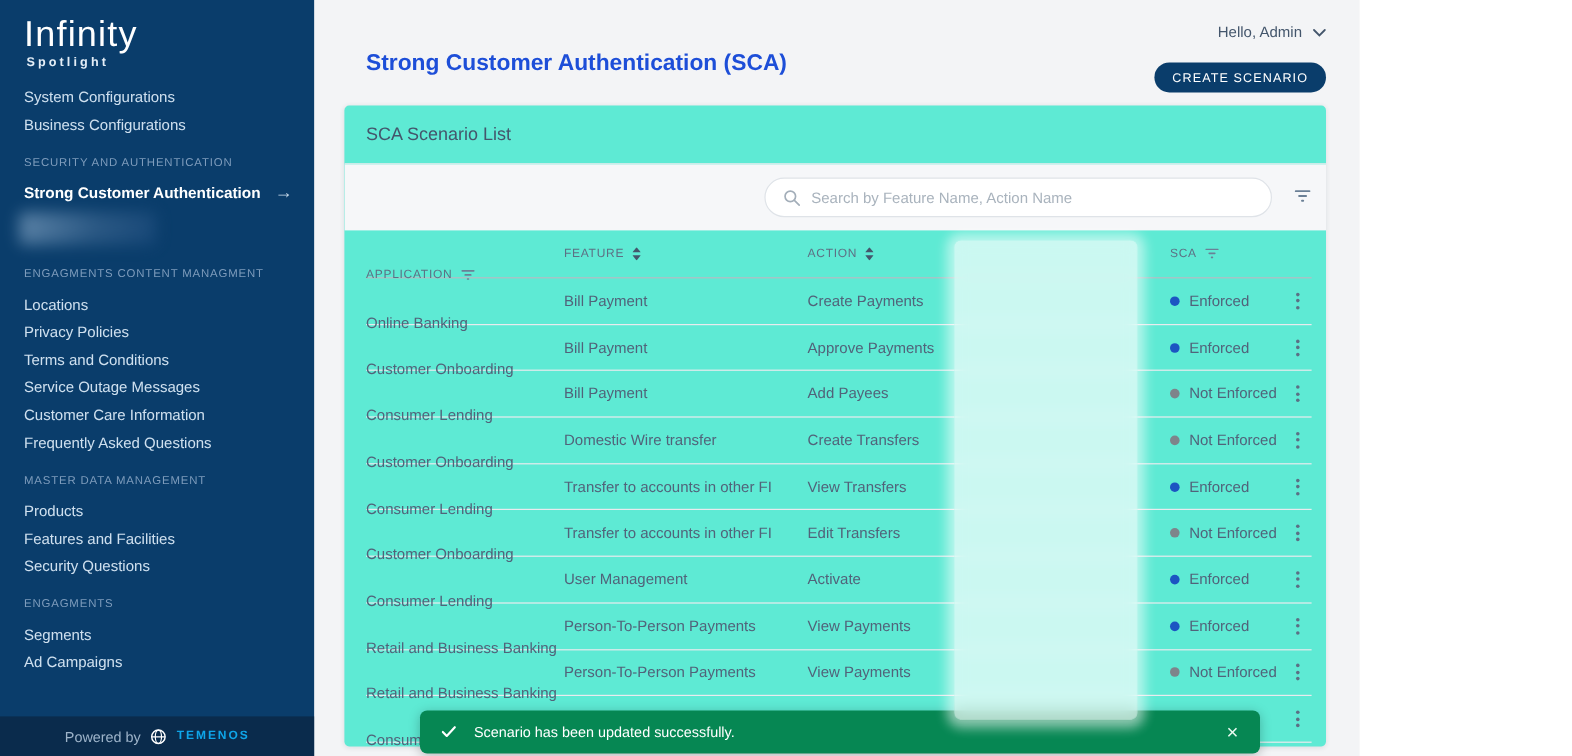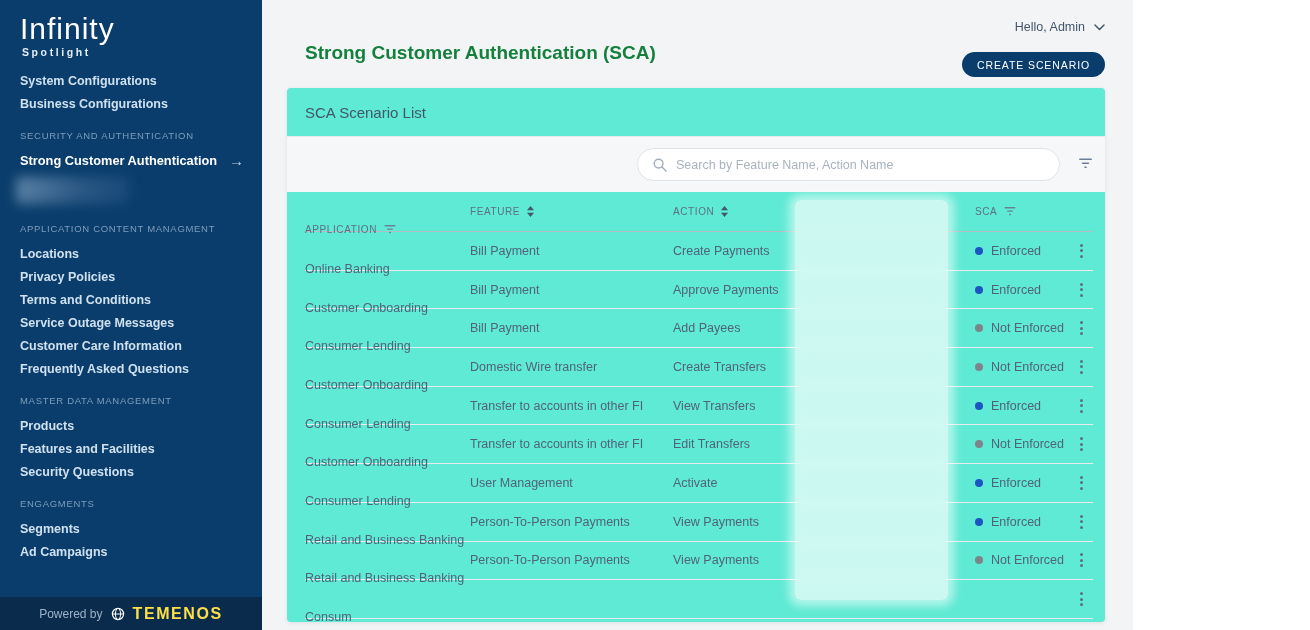--- a/index.html
+++ b/index.html
@@ -7,35 +7,35 @@
   body {
     position: relative; overflow: hidden; background:#ffffff;
     font-family: "Liberation Sans", sans-serif;
   }
   
   .sidebar { position:absolute; left:0; top:0; width:262px; height:630px; background:var(--c-sidebar,#0a3d6b); }
   .logo { padding:12px 12px 0 20px; }
   .logo-title { font-size:30px; font-weight:300; color:#fff; letter-spacing:1px; line-height:1.1; }
   .logo-sub { font-size:10.5px; font-weight:700; letter-spacing:2.6px; color:#e4eef7; padding-left:2px; margin-top:1px; }
   .nav { padding:16px 18px 0 20px; }
-  .nav-item { font-size:12.5px; color:#cfe0ef; margin-bottom:9px; line-height:14px; cursor:pointer;font-weight:bold; }
+  .nav-item { font-size:12.5px; color:#cfe0ef; margin-bottom:9px; line-height:14px; cursor:pointer; }
   .nav-header { font-size:9.5px; letter-spacing:.7px; color:#7e9cbc; margin:19px 0 13px; }
   .nav-item.active { color:#fff; font-weight:700; font-size:12.8px; display:flex; justify-content:space-between; align-items:center; }
   .nav-arrow { color:#c3d6e8; font-weight:400; font-size:15px; }
   .nav-redacted { height:27px; width:114px; border-radius:4px; margin:2px 0 4px -4px;
     background:linear-gradient(115deg,#7397b8 0%,#335f8a 55%,#19497a 100%); filter:blur(6px); opacity:.8; }
   .sidebar-footer { position:absolute; left:0; right:0; bottom:0; height:33px; background:var(--c-sidebar-footer,#0a2b4c);
     display:flex; align-items:center; justify-content:center; gap:8px; }
   .powered { font-size:12px; color:#9db3c9; }
-  .brand { font-size:16px; color:#fde047; font-weight:700; letter-spacing:1.6px; }
+  .brand { font-size:10px; color:#0ea5e9; font-weight:700; letter-spacing:1.6px; }
   
   .main { position:absolute; left:262px; top:0; width:871px; height:630px; background:var(--c-page,#f3f4f6); }
   .greeting { position:absolute; top:20px; right:28px; display:flex; align-items:center; gap:9px;
     font-size:12.5px; color:#44566c; cursor:pointer; }
-  .page-title { position:absolute; left:43px; top:42px; font-size:19px; font-weight:600; color:#15803d; }
+  .page-title { position:absolute; left:43px; top:42px; font-size:19px; font-weight:600; color:#1d4ed8; }
   .create-btn { position:absolute; left:700px; top:52px; width:143px; height:25px; border:none; border-radius:13px;
     background:var(--c-accent,#0a3d6b); color:#fff; font-size:10.5px; letter-spacing:.9px; cursor:pointer;
     font-family:"Liberation Sans",sans-serif; }
   
   .card { position:absolute; left:25px; top:88px; width:818px; height:534px; background:#5eead4; border-radius:4px;
     box-shadow:0 1px 4px rgba(20,40,60,.10); overflow:hidden; }
   .card-title { padding:16px 18px 15px; font-size:15px; color:#44566c; border-bottom:1px solid #e8ebee; }
   .search-band { position:relative; height:55px; background:#f6f7f9; }
   .search-pill { position:absolute; left:350px; top:11px; width:423px; height:33px; background:#fff;
     border:1px solid #dfe3e8; border-radius:17px; display:flex; align-items:center; gap:9px; padding:0 15px; }
@@ -76,21 +76,21 @@
   </div>
   <nav class="nav" id="sidebar-nav">
       <div class="nav-item"><span>System Configurations</span></div>
       <div class="nav-item"><span>Business Configurations</span></div>
       <div class="nav-header">SECURITY AND AUTHENTICATION</div>
       <div class="nav-item active">
         <span>Strong Customer Authentication</span>
         <span class="nav-arrow">→</span>
       </div>
       <div class="nav-redacted"></div>
-      <div class="nav-header">APPLICATION CONTENT MANAGMENT</div>
+      <div class="nav-header">ENGAGMENTS CONTENT MANAGMENT</div>
       <div class="nav-item"><span>Locations</span></div>
       <div class="nav-item"><span>Privacy Policies</span></div>
       <div class="nav-item"><span>Terms and Conditions</span></div>
       <div class="nav-item"><span>Service Outage Messages</span></div>
       <div class="nav-item"><span>Customer Care Information</span></div>
       <div class="nav-item"><span>Frequently Asked Questions</span></div>
       <div class="nav-header">MASTER DATA MANAGEMENT</div>
       <div class="nav-item"><span>Products</span></div>
       <div class="nav-item"><span>Features and Facilities</span></div>
       <div class="nav-item"><span>Security Questions</span></div>
@@ -357,13 +357,22 @@
               <i></i>
               <i></i>
             </span>
           </div>
         </div>
       </div>
   </section>
 
   <div class="redact-col"></div>
 
+  <div class="toast">
+    <span>
+      <svg width="12" height="10" viewBox="0 0 12 10">
+          <polyline points="1,5 4.3,8.3 11,1" fill="none" stroke="#fff" stroke-width="1.8" stroke-linecap="round" stroke-linejoin="round"></polyline>
+        </svg>
+    </span>
+    <span>Scenario has been updated successfully.</span>
+    <span class="toast-close">×</span>
+  </div>
 </main>
 
 </body></html>

